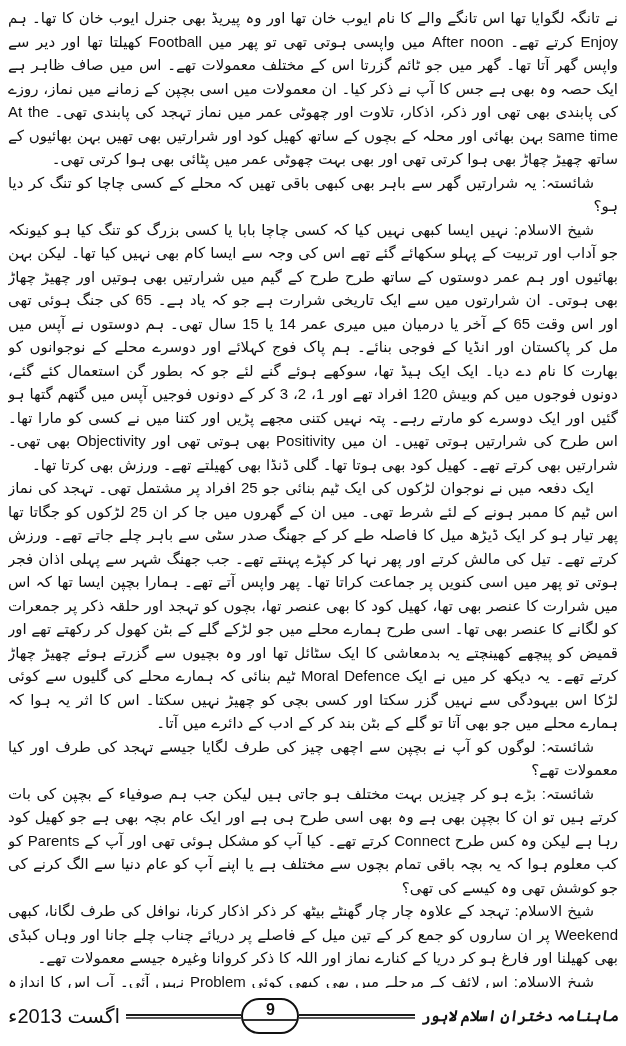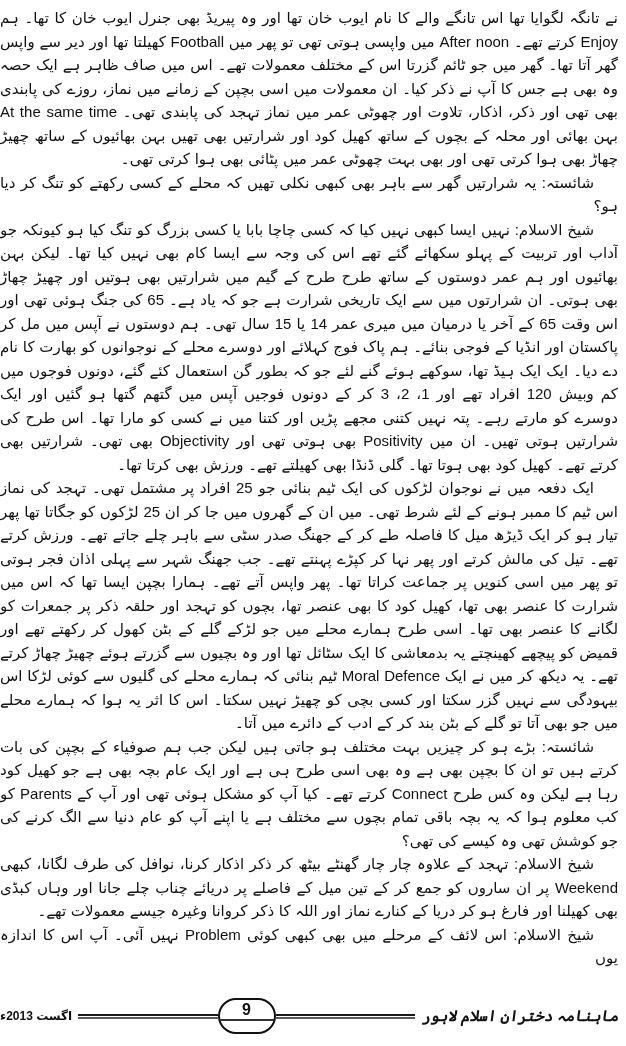--- a/index.html
+++ b/index.html
@@ -8,21 +8,21 @@
     background: #e8e8e8;
   }
   .page {
     position: relative;
     width: 626px;
     height: 1046px;
     margin: 0 auto;
     background: #ffffff;
     color: #111111;
     box-sizing: border-box;
-    padding: 6px 8px 4px 0;
+    padding: 6px 8px 4px 8px;
     display: flex;
     flex-direction: column;
     overflow: hidden;
     font-family: "Liberation Sans", "DejaVu Sans", sans-serif;
   }
   .content {
     flex: 1 1 auto;
     overflow: hidden;
     direction: rtl;
     unicode-bidi: embed;
@@ -48,22 +48,22 @@
   }
   .magazine-title {
     font-size: 15px;
     font-weight: bold;
     font-style: italic;
     white-space: nowrap;
     padding-left: 6px;
     transform: skewX(6deg);
   }
   .issue-date {
-    font-size: 12px;
-    font-weight: bold;
+    font-size: 20px;
+    font-weight: normal;
     white-space: nowrap;
     padding-right: 6px;
   }
   .rule {
     flex: 1 1 auto;
     height: 5px;
     border-top: 2px solid #1a1a1a;
     border-bottom: 2px solid #5a5a5a;
     box-sizing: border-box;
   }
@@ -97,23 +97,24 @@
     z-index: 1;
   }
 </style>
 </head>
 <body>
 
 <div class="page">
 
   <div class="content">
     <p>نے تانگہ لگوایا تھا اس تانگے والے کا نام ایوب خان تھا اور وہ پیریڈ بھی جنرل ایوب خان کا تھا۔ ہم Enjoy کرتے تھے۔ After noon میں واپسی ہوتی تھی تو پھر میں Football کھیلتا تھا اور دیر سے واپس گھر آتا تھا۔ گھر میں جو ٹائم گزرتا اس کے مختلف معمولات تھے۔ اس میں صاف ظاہر ہے ایک حصہ وہ بھی ہے جس کا آپ نے ذکر کیا۔ ان معمولات میں اسی بچپن کے زمانے میں نماز، روزے کی پابندی بھی تھی اور ذکر، اذکار، تلاوت اور چھوٹی عمر میں نماز تہجد کی پابندی تھی۔ At the same time بہن بھائی اور محلہ کے بچوں کے ساتھ کھیل کود اور شرارتیں بھی تھیں بہن بھائیوں کے ساتھ چھیڑ چھاڑ بھی ہوا کرتی تھی اور بھی بہت چھوٹی عمر میں پٹائی بھی ہوا کرتی تھی۔</p>
-    <p class="indent">شائستہ: یہ شرارتیں گھر سے باہر بھی کبھی نکلی تھیں کہ محلے کے کسی رکھتے کو تنگ کر دیا ہو؟</p>
+    <p class="indent">شائستہ: یہ شرارتیں گھر سے باہر بھی کبھی باقی تھیں کہ محلے کے کسی چاچا کو تنگ کر دیا ہو؟</p>
     <p class="indent">شیخ الاسلام: نہیں ایسا کبھی نہیں کیا کہ کسی چاچا بابا یا کسی بزرگ کو تنگ کیا ہو کیونکہ جو آداب اور تربیت کے پہلو سکھائے گئے تھے اس کی وجہ سے ایسا کام بھی نہیں کیا تھا۔ لیکن بہن بھائیوں اور ہم عمر دوستوں کے ساتھ طرح طرح کے گیم میں شرارتیں بھی ہوتیں اور چھیڑ چھاڑ بھی ہوتی۔ ان شرارتوں میں سے ایک تاریخی شرارت ہے جو کہ یاد ہے۔ 65 کی جنگ ہوئی تھی اور اس وقت 65 کے آخر یا درمیان میں میری عمر 14 یا 15 سال تھی۔ ہم دوستوں نے آپس میں مل کر پاکستان اور انڈیا کے فوجی بنائے۔ ہم پاک فوج کہلائے اور دوسرے محلے کے نوجوانوں کو بھارت کا نام دے دیا۔ ایک ایک ہیڈ تھا، سوکھے ہوئے گنے لئے جو کہ بطور گن استعمال کئے گئے، دونوں فوجوں میں کم وبیش 120 افراد تھے اور 1، 2، 3 کر کے دونوں فوجیں آپس میں گتھم گتھا ہو گئیں اور ایک دوسرے کو مارتے رہے۔ پتہ نہیں کتنی مجھے پڑیں اور کتنا میں نے کسی کو مارا تھا۔ اس طرح کی شرارتیں ہوتی تھیں۔ ان میں Positivity بھی ہوتی تھی اور Objectivity بھی تھی۔ شرارتیں بھی کرتے تھے۔ کھیل کود بھی ہوتا تھا۔ گلی ڈنڈا بھی کھیلتے تھے۔ ورزش بھی کرتا تھا۔</p>
     <p class="indent">ایک دفعہ میں نے نوجوان لڑکوں کی ایک ٹیم بنائی جو 25 افراد پر مشتمل تھی۔ تہجد کی نماز اس ٹیم کا ممبر ہونے کے لئے شرط تھی۔ میں ان کے گھروں میں جا کر ان 25 لڑکوں کو جگاتا تھا پھر تیار ہو کر ایک ڈیڑھ میل کا فاصلہ طے کر کے جھنگ صدر سٹی سے باہر چلے جاتے تھے۔ ورزش کرتے تھے۔ تیل کی مالش کرتے اور پھر نہا کر کپڑے پہنتے تھے۔ جب جھنگ شہر سے پہلی اذان فجر ہوتی تو پھر میں اسی کنویں پر جماعت کراتا تھا۔ پھر واپس آتے تھے۔ ہمارا بچپن ایسا تھا کہ اس میں شرارت کا عنصر بھی تھا، کھیل کود کا بھی عنصر تھا، بچوں کو تہجد اور حلقہ ذکر پر جمعرات کو لگانے کا عنصر بھی تھا۔ اسی طرح ہمارے محلے میں جو لڑکے گلے کے بٹن کھول کر رکھتے تھے اور قمیض کو پیچھے کھینچتے یہ بدمعاشی کا ایک سٹائل تھا اور وہ بچیوں سے گزرتے ہوئے چھیڑ چھاڑ کرتے تھے۔ یہ دیکھ کر میں نے ایک Moral Defence ٹیم بنائی کہ ہمارے محلے کی گلیوں سے کوئی لڑکا اس بیہودگی سے نہیں گزر سکتا اور کسی بچی کو چھیڑ نہیں سکتا۔ اس کا اثر یہ ہوا کہ ہمارے محلے میں جو بھی آتا تو گلے کے بٹن بند کر کے ادب کے دائرے میں آتا۔</p>
+    <p class="indent">شائستہ: لوگوں کو آپ نے بچپن سے اچھی چیز کی طرف لگایا جیسے تہجد کی طرف اور کیا معمولات تھے؟</p>
     <p class="indent">شائستہ: بڑے ہو کر چیزیں بہت مختلف ہو جاتی ہیں لیکن جب ہم صوفیاء کے بچپن کی بات کرتے ہیں تو ان کا بچپن بھی ہے وہ بھی اسی طرح ہی ہے اور ایک عام بچہ بھی ہے جو کھیل کود رہا ہے لیکن وہ کس طرح Connect کرتے تھے۔ کیا آپ کو مشکل ہوئی تھی اور آپ کے Parents کو کب معلوم ہوا کہ یہ بچہ باقی تمام بچوں سے مختلف ہے یا اپنے آپ کو عام دنیا سے الگ کرنے کی جو کوشش تھی وہ کیسے کی تھی؟</p>
     <p class="indent">شیخ الاسلام: تہجد کے علاوہ چار چار گھنٹے بیٹھ کر ذکر اذکار کرنا، نوافل کی طرف لگانا، کبھی Weekend پر ان ساروں کو جمع کر کے تین میل کے فاصلے پر دریائے چناب چلے جانا اور وہاں کبڈی بھی کھیلنا اور فارغ ہو کر دریا کے کنارے نماز اور اللہ کا ذکر کروانا وغیرہ جیسے معمولات تھے۔</p>
     <p class="indent">شیخ الاسلام: اس لائف کے مرحلے میں بھی کبھی کوئی Problem نہیں آئی۔ آپ اس کا اندازہ یوں</p>
   </div>
 
   <div class="footer">
     <span class="magazine-title">ماہنامہ دختران اسلام لاہور</span>
     <div class="rule"></div>
     <div class="page-capsule">
       <span class="num">9</span>

